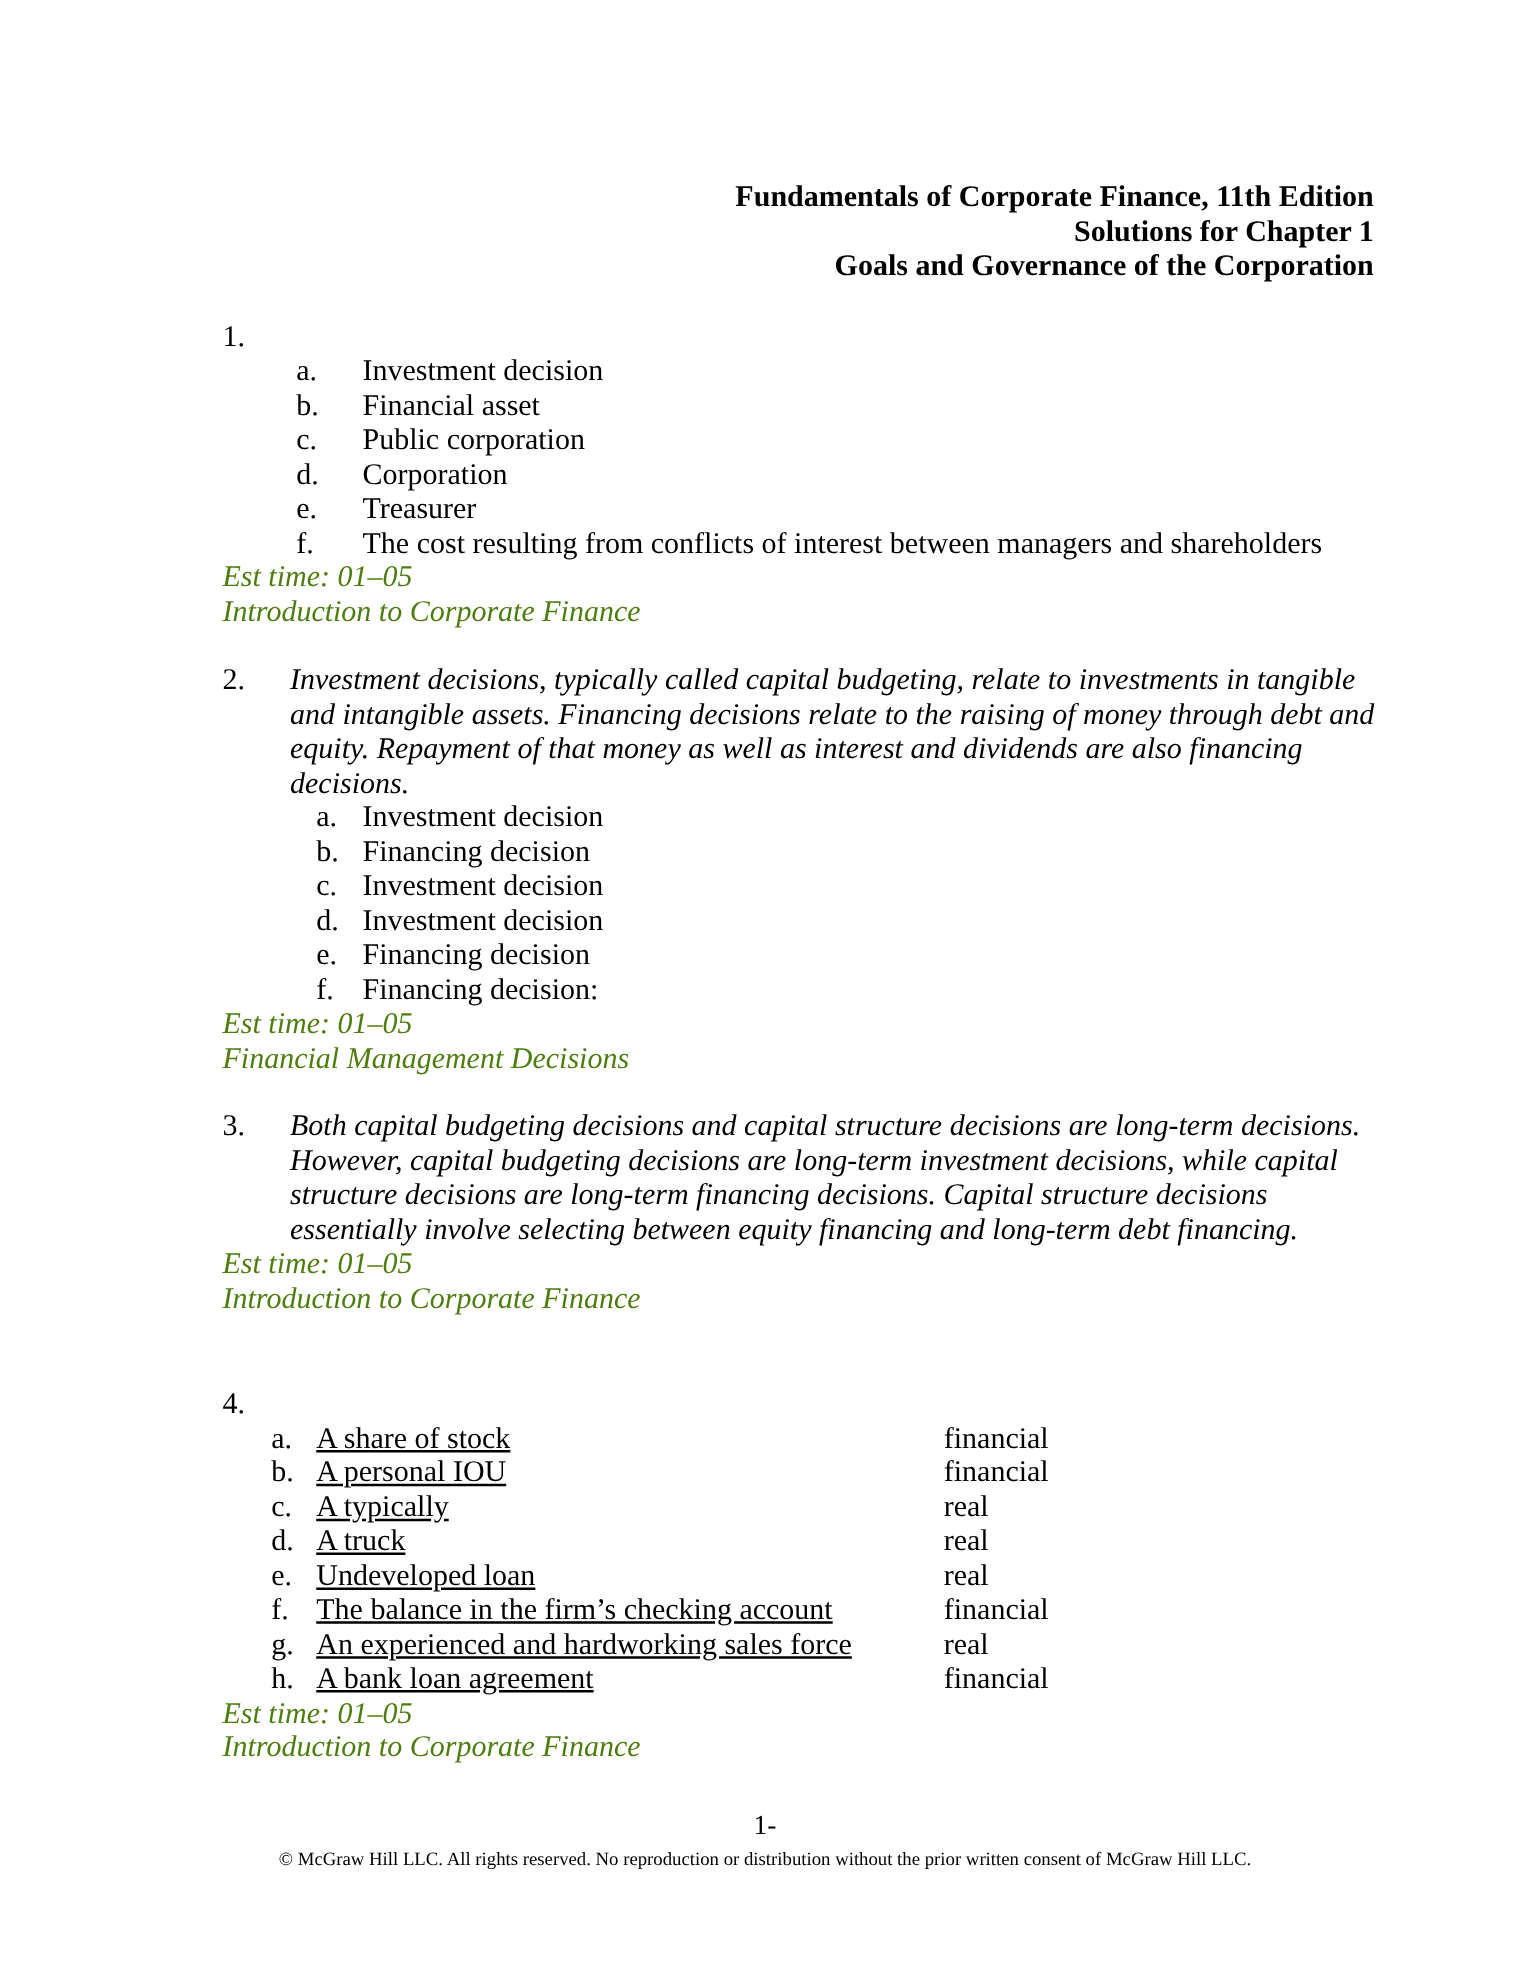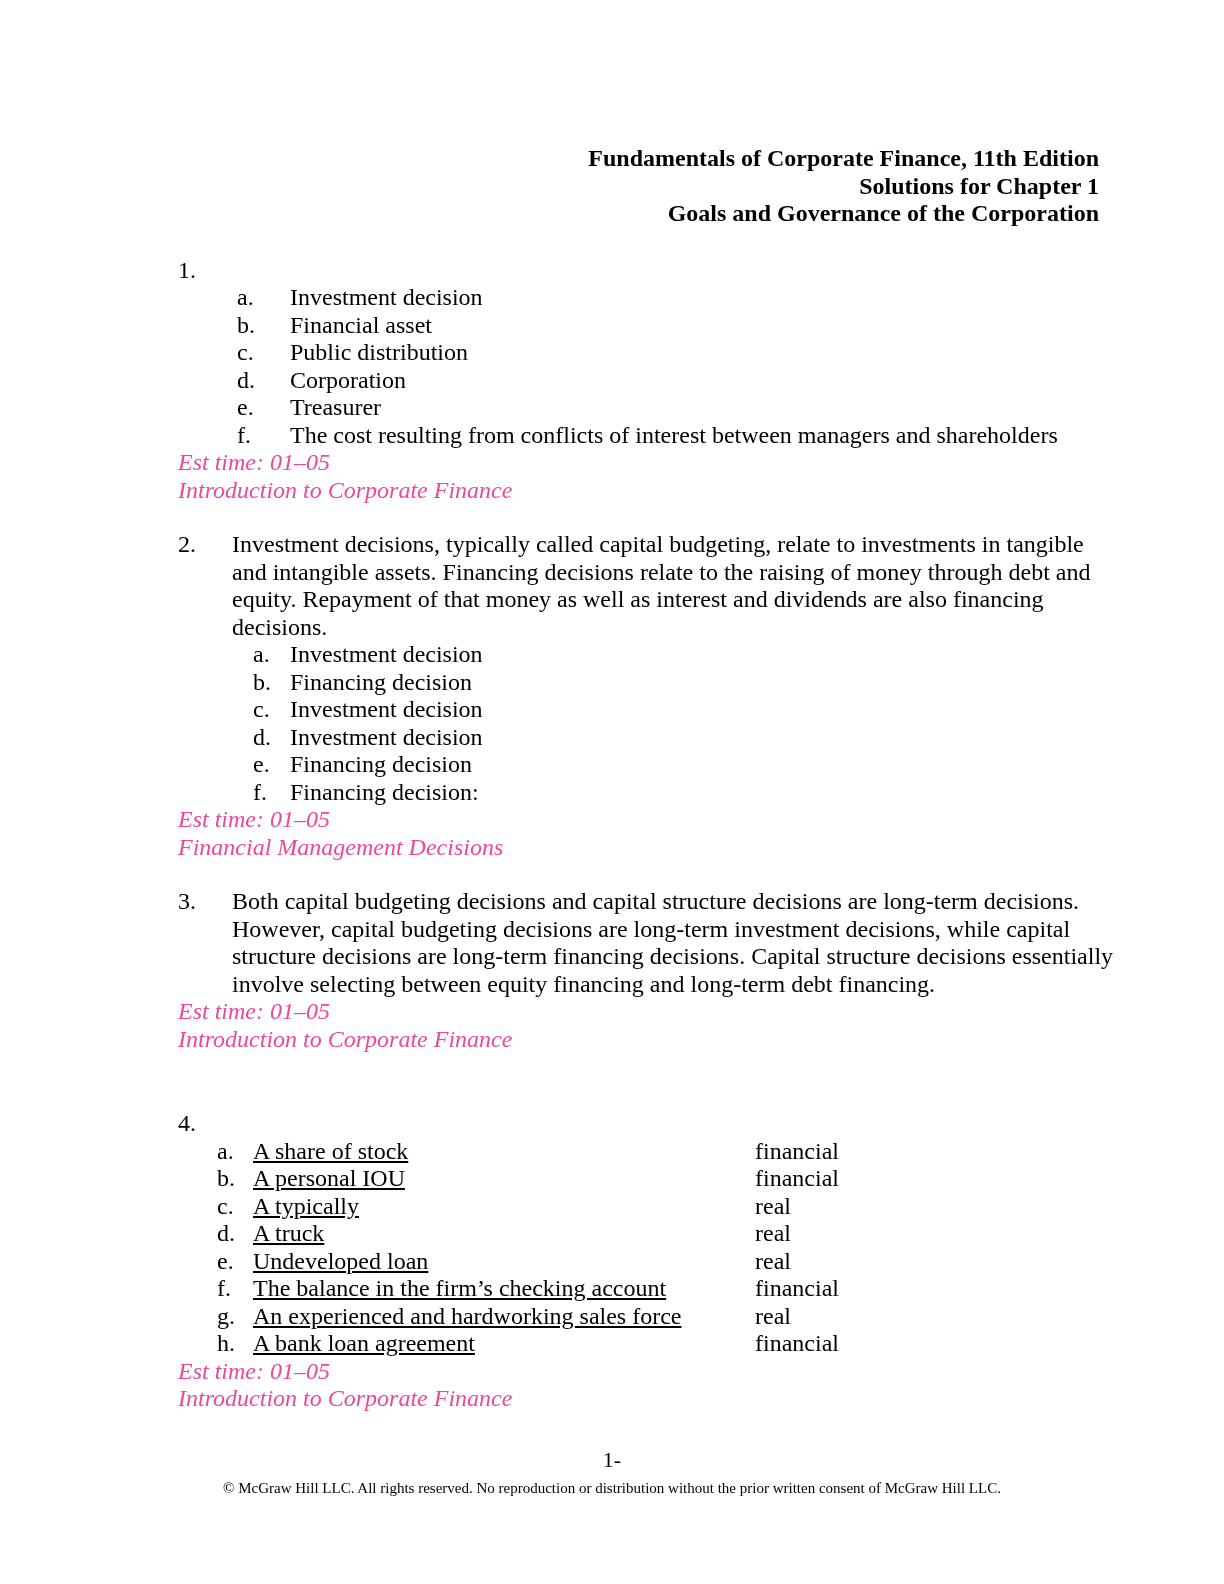--- a/index.html
+++ b/index.html
@@ -25,31 +25,31 @@
     text-align: right;
     font-weight: bold;
   }
   .question { }
   #q1 { margin-top: 29px; }
   #q2 { margin-top: 27px; }
   #q3 { margin-top: 27px; }
   #q4 { margin-top: 57px; }
   .q-row { display: flex; }
   .q-num { flex: none; width: 54px; }
-  .q-para { flex: none; width: 886px; }
+  .q-para { flex: none; width: 886px; font-style: italic; }
   .list1 .row { padding-left: 59px; }
   .list1 .letter { display: inline-block; width: 53px; }
   .list2 .row { padding-left: 75px; }
   .list2 .letter { display: inline-block; width: 37px; }
   .list4 .row { padding-left: 39px; display: flex; }
   .list4 .letter { flex: none; width: 36px; }
   .list4 .itext { flex: none; width: 502px; text-decoration: underline; }
   .list4 .answer { flex: none; }
   .red {
-    color: #ec4899;
+    color: #4d7c0f;
     font-style: italic;
   }
   .footer {
     position: absolute;
     top: 1446px;
     left: 0;
     width: 1224px;
     text-align: center;
   }
   .page-num {
@@ -71,21 +71,21 @@
     <div>Fundamentals of Corporate Finance, 11th Edition</div>
     <div>Solutions for Chapter 1</div>
     <div>Goals and Governance of the Corporation</div>
   </div>
 
   <div class="question" id="q1">
     <div class="q-num-line">1.</div>
     <div class="list1">
       <div class="row"><span class="letter">a.</span><span>Investment decision</span></div>
       <div class="row"><span class="letter">b.</span><span>Financial asset</span></div>
-      <div class="row"><span class="letter">c.</span><span>Public distribution</span></div>
+      <div class="row"><span class="letter">c.</span><span>Public corporation</span></div>
       <div class="row"><span class="letter">d.</span><span>Corporation</span></div>
       <div class="row"><span class="letter">e.</span><span>Treasurer</span></div>
       <div class="row"><span class="letter">f.</span><span>The cost resulting from conflicts of interest between managers and shareholders</span></div>
     </div>
     <div class="red">Est time: 01–05</div>
     <div class="red">Introduction to Corporate Finance</div>
   </div>
 
   <div class="question" id="q2">
     <div class="q-row">

